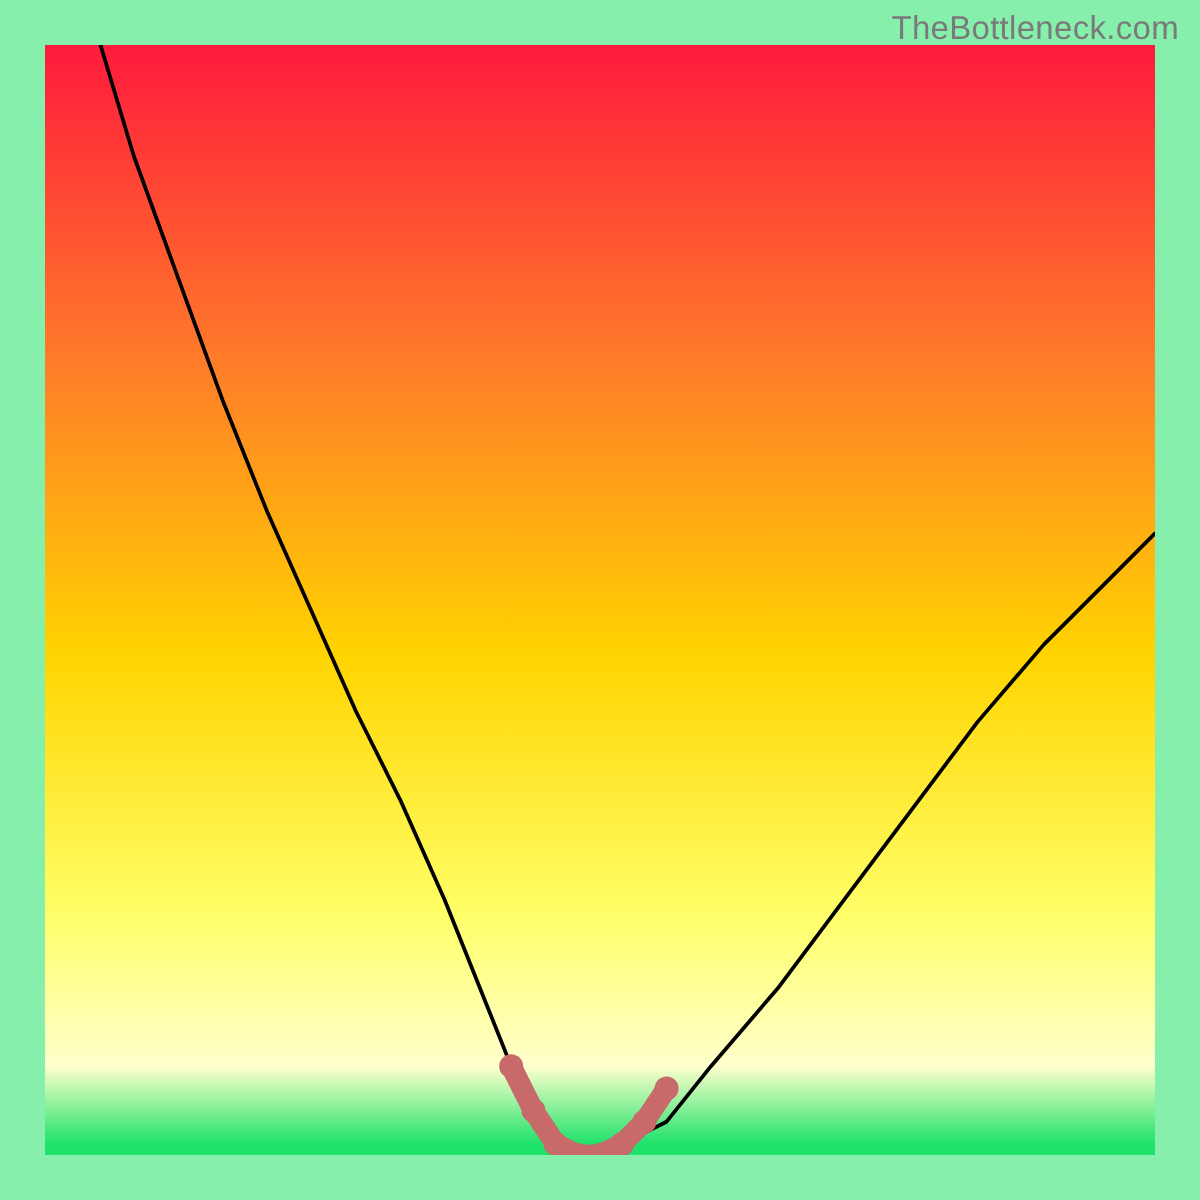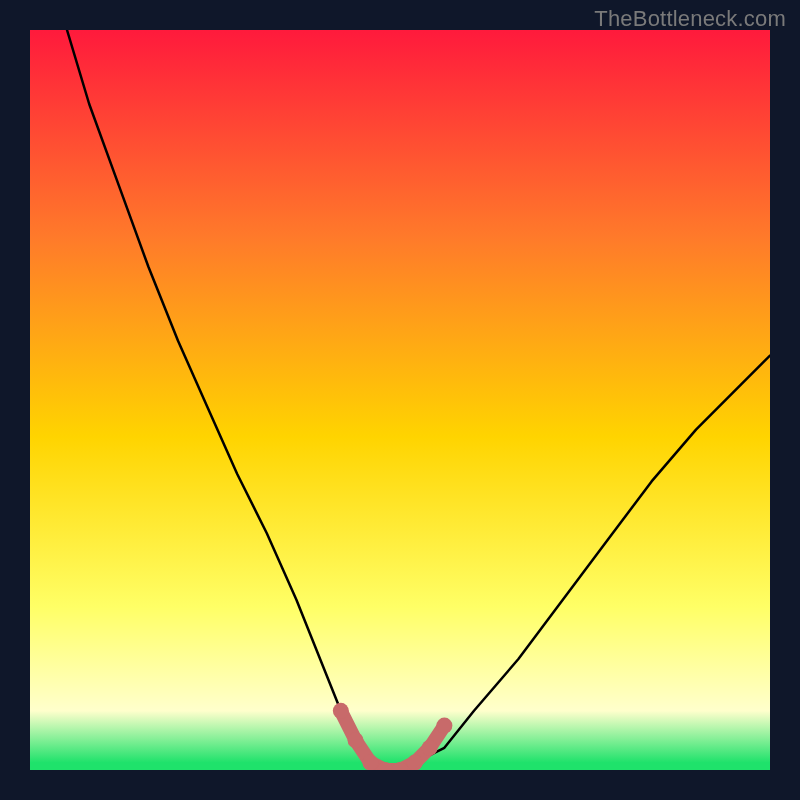--- a/index.html
+++ b/index.html
@@ -8,21 +8,21 @@
     width: 800px;
     height: 800px;
     background: #000;
     font-family: Arial, Helvetica, sans-serif;
     overflow: hidden;
   }
   .frame {
     position: relative;
     width: 800px;
     height: 800px;
-    background: #0f172a;
+    background: #86efac;
   }
   .watermark {
     position: absolute;
     top: 6px;
     right: 14px;
     color: #7a7a7a;
     font-size: 22px;
     font-weight: 500;
     letter-spacing: 0.2px;
     z-index: 10;

